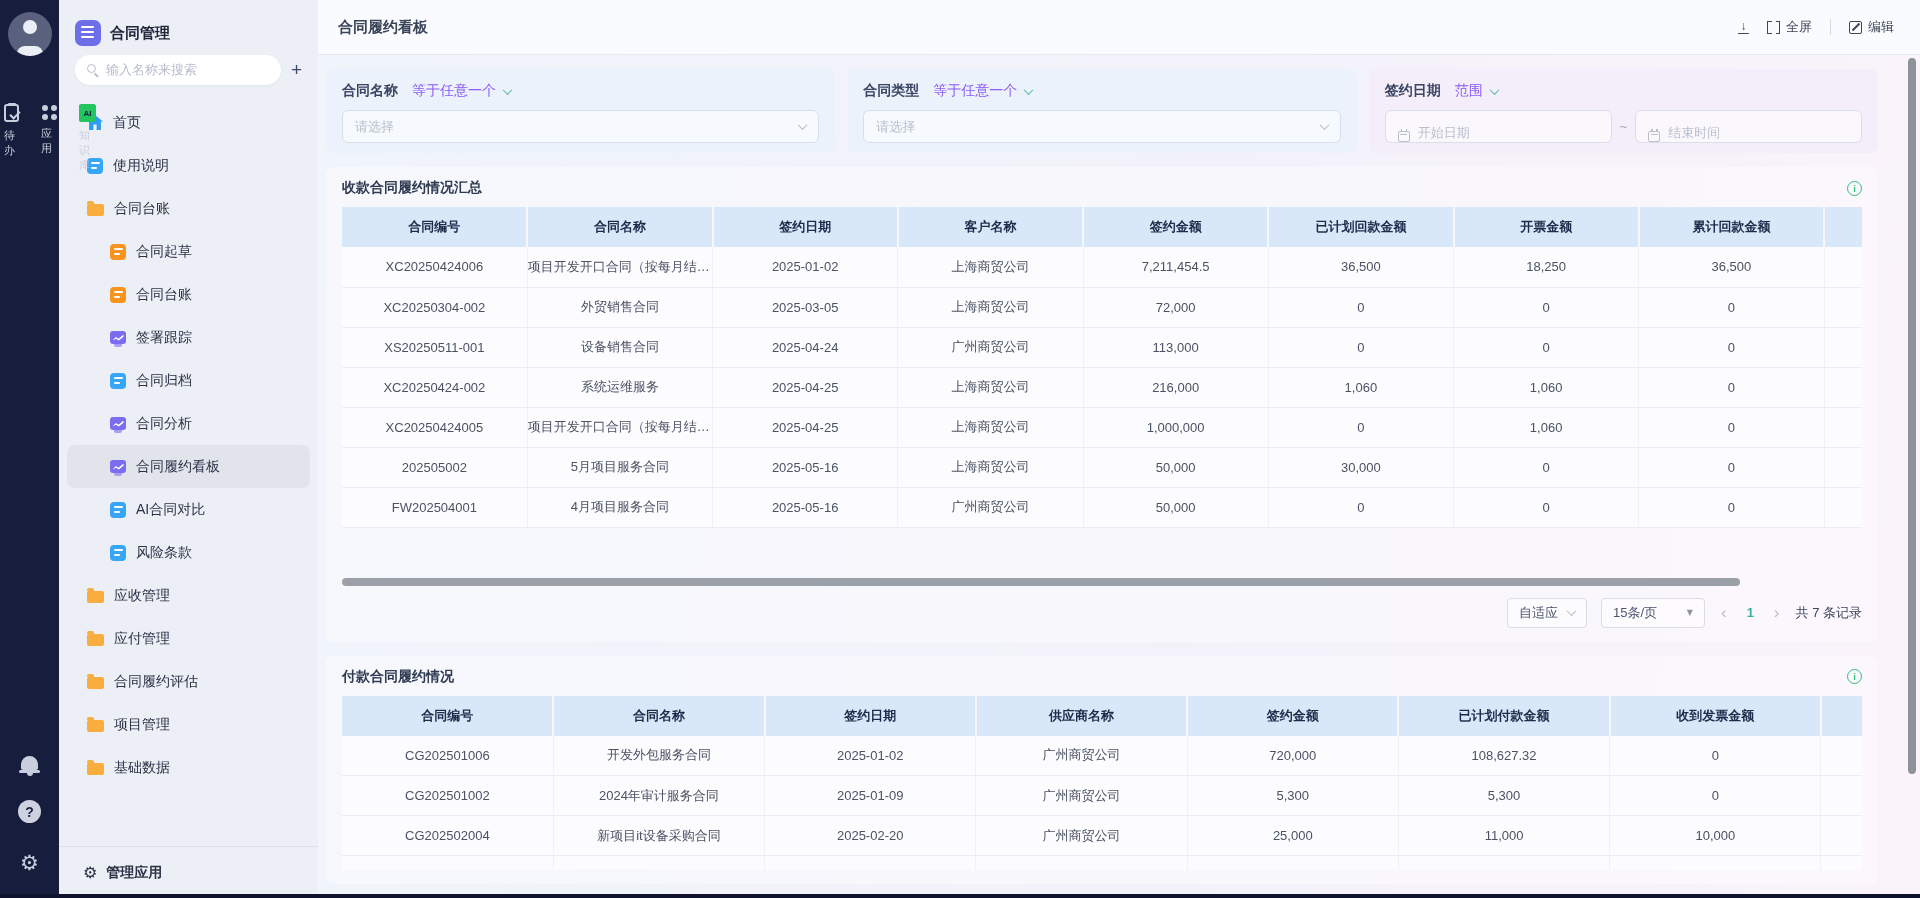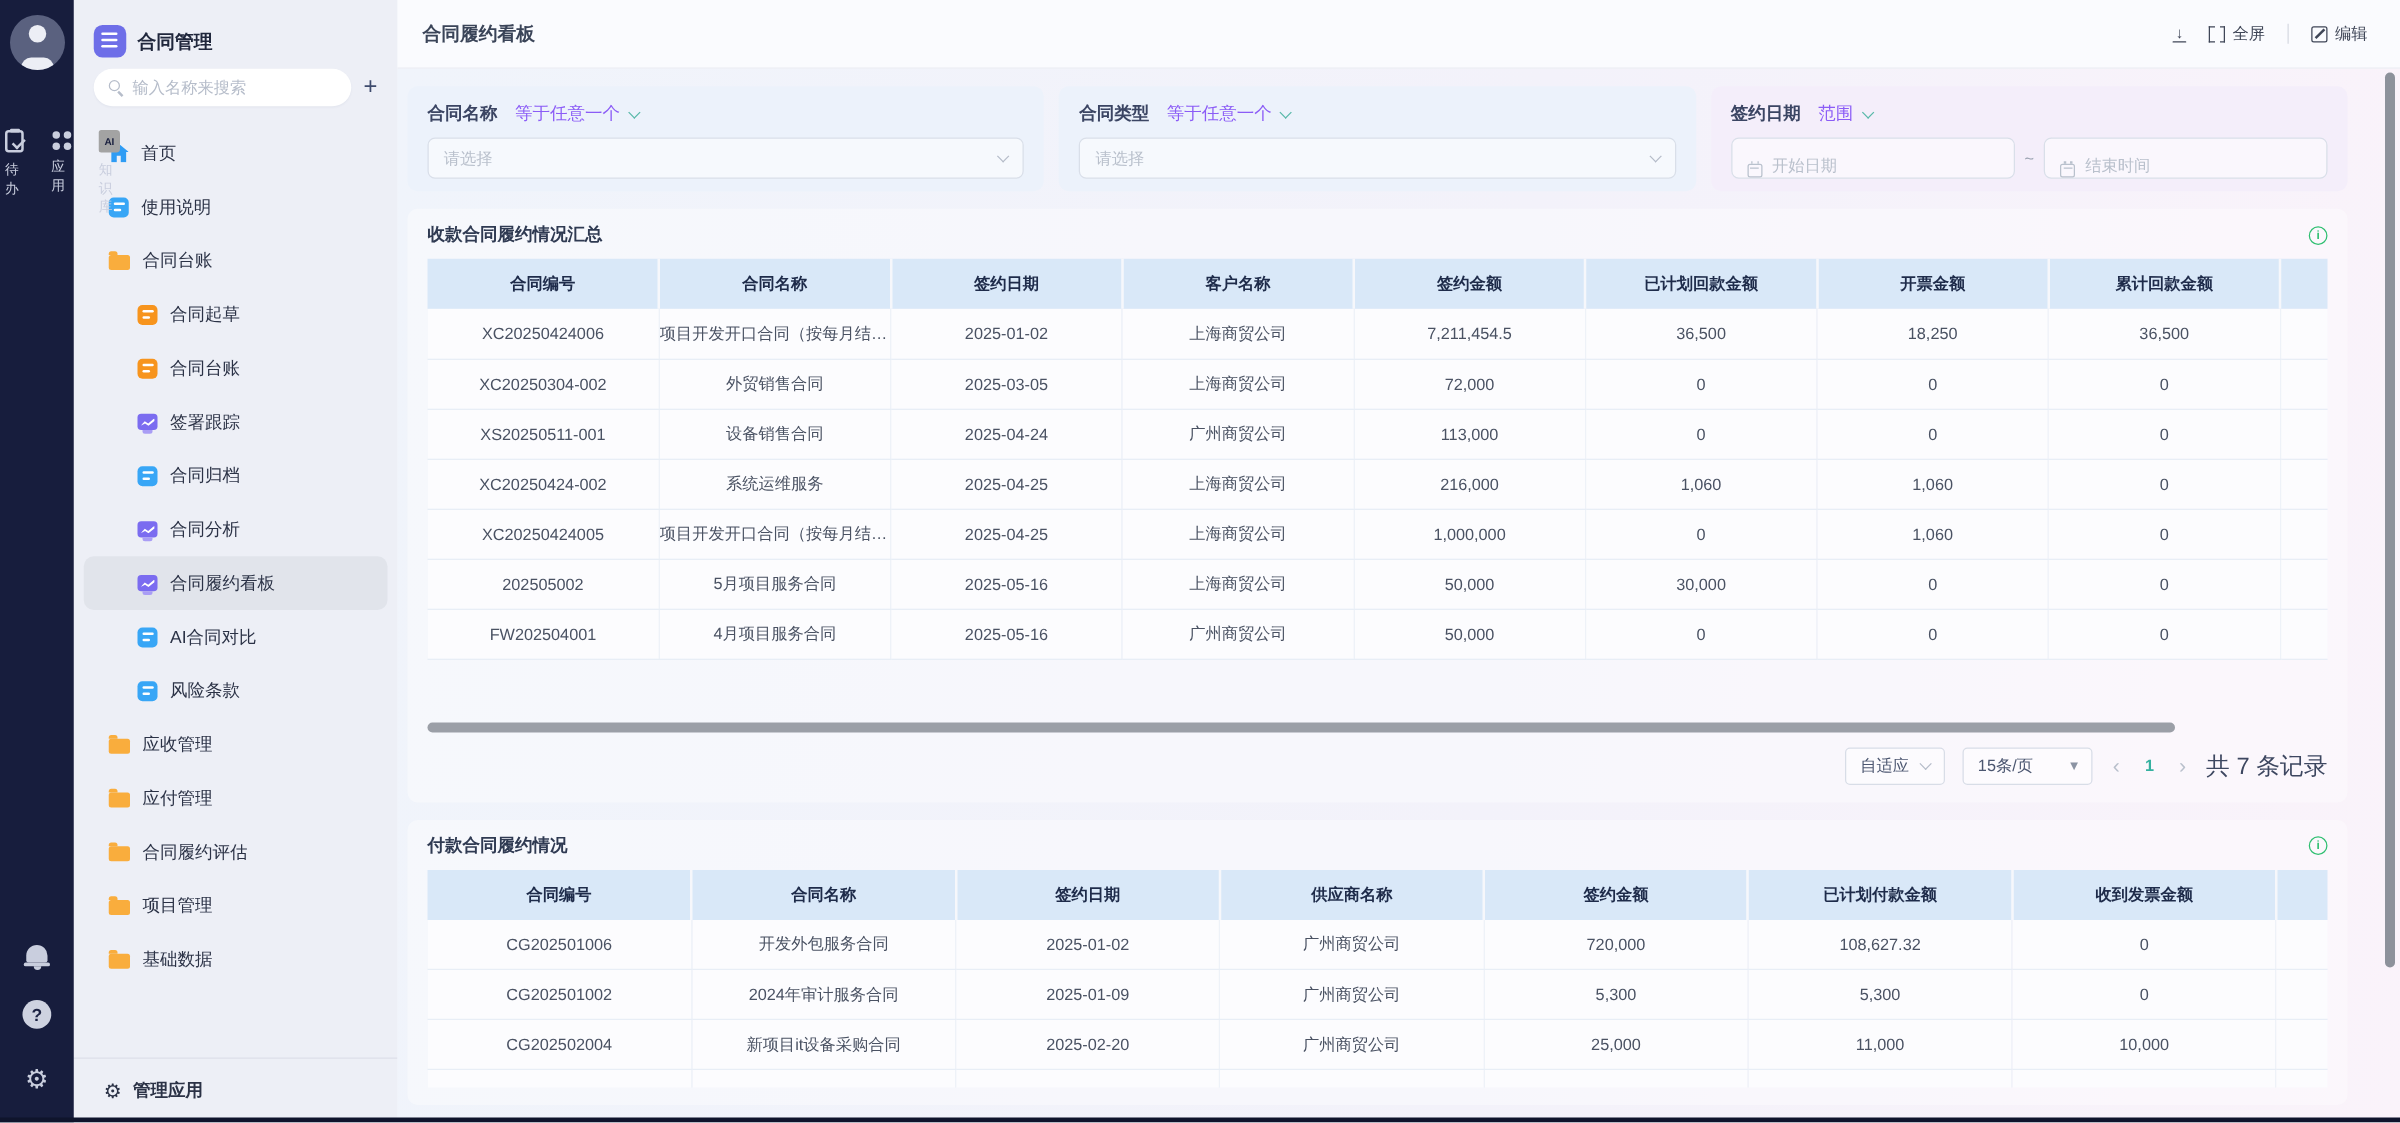--- a/index.html
+++ b/index.html
@@ -14,21 +14,21 @@
   .rail-items { margin-top:48px; display:flex; flex-direction:row; gap:22px; }
   .rail-item { display:flex; flex-direction:column; align-items:center; gap:6px; cursor:pointer; }
   .rail-item .lbl { font-size:11px; color:#c9cede; }
   .rico { display:flex; align-items:center; justify-content:center; width:20px; height:20px; position:relative; }
   .ic-workbench { background:#c9cede; clip-path:polygon(50% 0,100% 44%,86% 44%,86% 100%,61% 100%,61% 62%,39% 62%,39% 100%,14% 100%,14% 44%,0 44%); width:19px; height:17px; }
   .ic-todo { width:15px; height:18px; border:2px solid #c9cede; border-radius:3px; }
   .ic-todo::before { content:""; position:absolute; top:-3px; left:50%; transform:translateX(-50%); width:8px; height:3px; background:#c9cede; border-radius:1px; }
   .ic-todo::after { content:""; position:absolute; top:5px; left:4px; width:8px; height:4px; border-left:2px solid #c9cede; border-bottom:2px solid #c9cede; transform:rotate(-45deg); }
   .ic-apps { width:16px; height:16px; position:relative; }
   .ic-apps::before { content:""; position:absolute; top:1px; left:1px; width:6px; height:6px; border-radius:50%; background:#c9cede; box-shadow:9px 0 0 #c9cede, 0 9px 0 #c9cede, 9px 9px 0 #c9cede; }
-  .ic-knowledge { width:17px; height:18px; background:#a3a3a3; border-radius:2px 3px 3px 2px; display:flex; align-items:center; justify-content:center; }
+  .ic-knowledge { width:17px; height:18px; background:#22c55e; border-radius:2px 3px 3px 2px; display:flex; align-items:center; justify-content:center; }
   .ai-t { font-style:normal; font-size:8px; font-weight:bold; color:#171d3d; letter-spacing:0; }
   .rail-bottom { margin-top:auto; display:flex; flex-direction:column; align-items:center; gap:30px; margin-bottom:24px; }
   .bell { width:17px; height:14px; background:#c9cede; border-radius:9px 9px 2px 2px; position:relative; }
   .bell::before { content:""; position:absolute; left:-2px; right:-2px; bottom:-2.5px; height:2.5px; background:#c9cede; border-radius:2px; }
   .bell::after { content:""; position:absolute; left:50%; transform:translateX(-50%); bottom:-6px; width:6px; height:3px; background:#c9cede; border-radius:0 0 3px 3px; }
   .help-circ { width:23px; height:23px; border-radius:50%; background:#ced2e0; color:#1b2142; font-size:14px; font-weight:bold; display:flex; align-items:center; justify-content:center; cursor:pointer; }
   .gear-g { color:#c9cede; font-size:21px; line-height:1; cursor:pointer; font-family:"DejaVu Sans",sans-serif; }
 
   
   .sidebar { width:259px; height:898px; background:#edeff6; flex:none; display:flex; flex-direction:column; position:relative; }
@@ -119,21 +119,21 @@
   .t-pay .c1{width:12.5%}.t-pay .c2{width:18.5%}.t-pay .c3{width:11.8%}.t-pay .c4{width:15.5%}.t-pay .c5{width:13.6%}.t-pay .c6{width:12.7%}.t-pay .c7{width:12.7%}.t-pay .c8{width:2.7%}
 
   .table-spacer { height:50px; }
   .h-scrollbar { height:8px; width:92%; background:#9b9fa7; border-radius:4px; cursor:pointer; }
   .pagination { display:flex; align-items:center; justify-content:flex-end; gap:14px; margin-top:12px; height:30px; }
   .pg-box { height:30px; border:1px solid #d8dde7; border-radius:4px; background:rgba(255,255,255,.5); display:flex; align-items:center; gap:10px; padding:0 11px; font-size:13px; color:#4b5670; cursor:pointer; }
   .pg-box.size { min-width:104px; justify-content:space-between; }
   .caret-dn { font-size:8px; color:#8b93a3; font-family:"DejaVu Sans",sans-serif; }
   .pg-arrow { font-size:17px; color:#b9c0cc; cursor:pointer; line-height:1; padding:0 2px; }
   .pg-num { font-size:13px; color:#35b1a0; font-weight:bold; padding:0 4px; cursor:pointer; }
-  .pg-total { font-size:19px; color:#3d4760; }
+  .pg-total { font-size:13px; color:#3d4760; }
 
   .v-scrollbar { position:absolute; right:4px; top:58px; width:8px; height:716px; background:#8d929b; border-radius:4px; z-index:20; cursor:pointer; }
   .bottom-edge { position:absolute; left:0; right:0; bottom:0; height:4px; background:#0f142c; z-index:30; }
 </style>
 </head>
 <body>
 
 <div class="rail">
   <div class="avatar"></div>
   <div class="rail-items">

